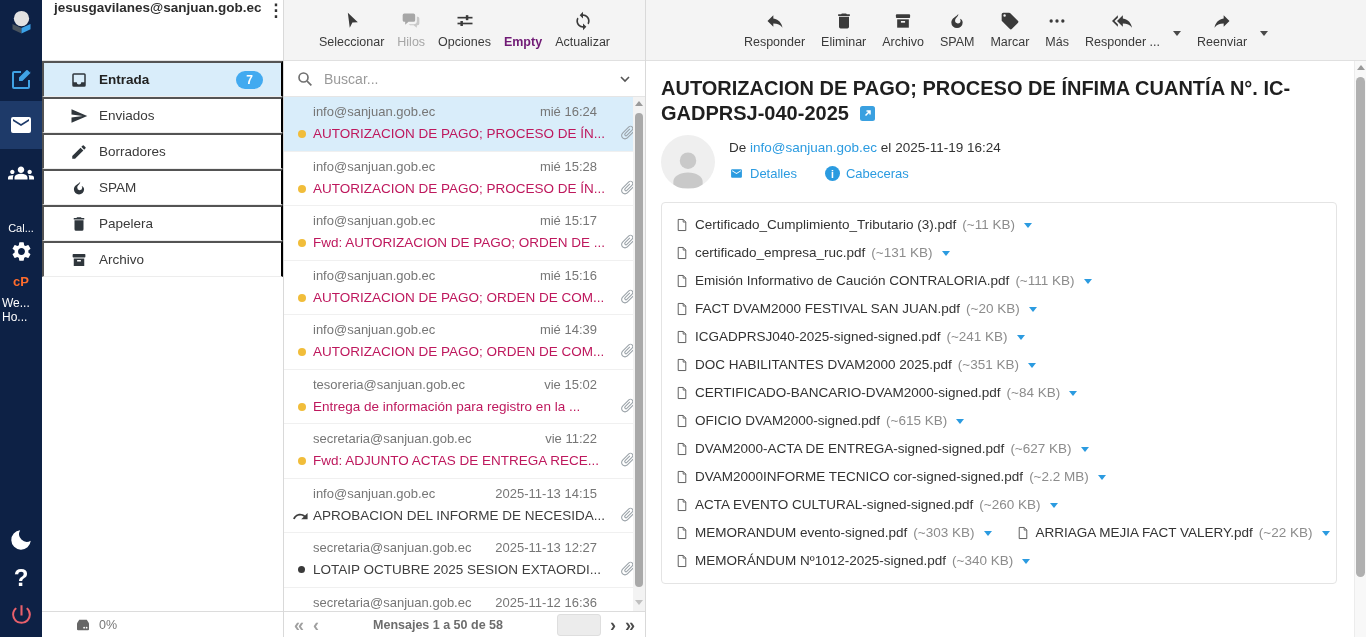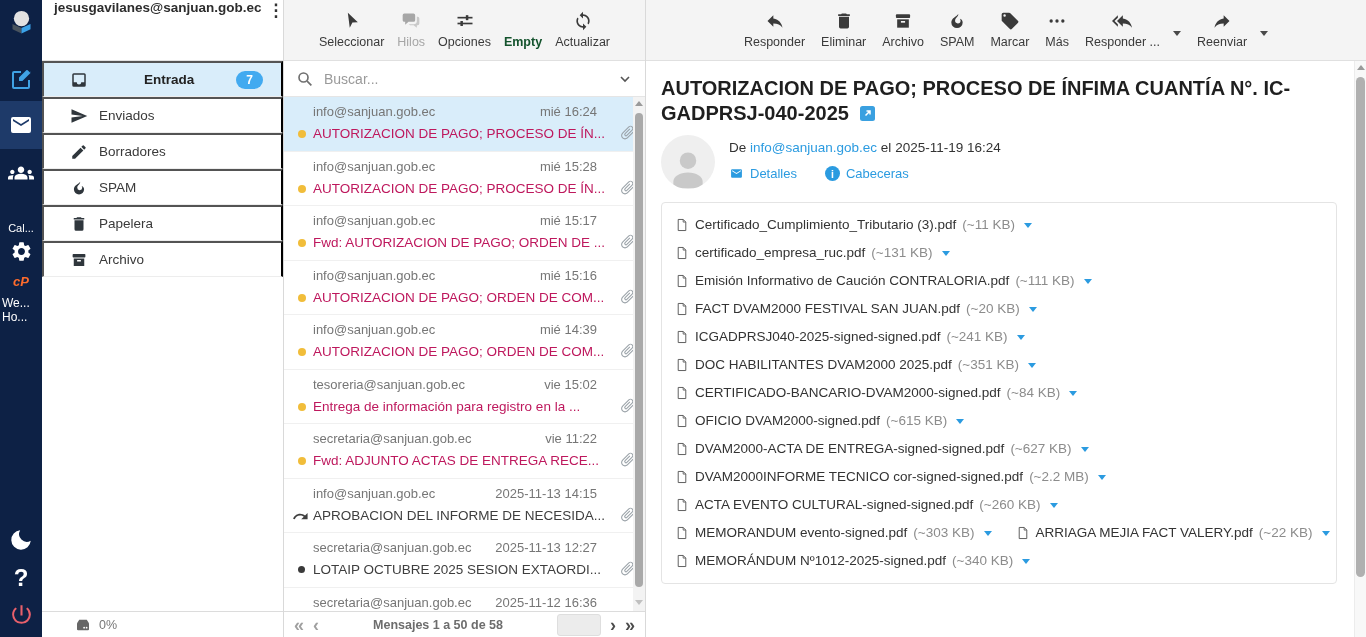--- a/index.html
+++ b/index.html
@@ -10,34 +10,34 @@
 
   
   #taskbar{width:42px;background:#0d2145;position:relative;flex-shrink:0;color:#fff;}
   .tb-item{position:absolute;left:0;width:42px;display:flex;flex-direction:column;align-items:center;color:#fff;background:none;border:none;padding:0;}
   .tb-logo{top:7px;}
   .tb-compose{top:68px;color:#3fa2e5;}
   .tb-mail{top:101px;height:48px;justify-content:center;background:#1e3a69;}
   .tb-contacts{top:160px;}
   .tb-calendar{top:222px;font-size:11px;line-height:12px;}
   .tb-settings{top:240px;}
-  .tb-cpanel{top:274px;color:#ff6c2c;font-weight:bold;font-style:italic;font-size:13px;}
+  .tb-cpanel{top:274px;color:#ff6c2c;font-weight:bold;font-size:13px;}
   .tb-webmail{top:296px;font-size:12px;line-height:14px;align-items:flex-start;padding-left:2px;}
   .tb-moon{top:527px;}
   .tb-help{top:564px;font-size:24px;font-weight:bold;}
   .tb-power{top:602px;color:#e8606b;}
 
   
   #folders{width:241px;border-right:1px solid #d9d9d9;display:flex;flex-direction:column;background:#fff;flex-shrink:0;}
   .folders-header{height:61px;box-sizing:border-box;border-bottom:1px solid #e2e2e2;display:flex;align-items:flex-start;justify-content:space-between;padding:0 8px 0 12px;}
   .account-email{font-weight:bold;font-size:13.5px;color:#2d2d2d;}
   .kebab{font-size:17px;font-weight:bold;color:#333;background:none;border:none;padding:0 6px;}
   .folder-item{height:36px;box-sizing:border-box;border-bottom:1px solid #ededed;display:flex;align-items:center;gap:11px;padding-left:26px;font-size:13.5px;color:#3a3a3a;background:none;width:100%;}
   .folder-item.selected{background:#d9edfa;}
-  .folder-item.inbox .flabel{font-weight:bold;color:#222;margin-left:45px;}
+  .folder-item.inbox .flabel{font-weight:bold;color:#222;}
   .ficon{display:none;width:18px;height:18px;color:#2f363c;}
   .ficon svg{width:18px;height:18px;}
   .folder-item.inbox .ficon-inbox{display:block;}
   .folder-item.drafts .ficon-drafts{display:block;}
   .folder-item.sent .ficon-sent{display:block;}
   .folder-item.junk .ficon-junk{display:block;}
   .folder-item.trash .ficon-trash{display:block;}
   .folder-item.archive .ficon-archive{display:block;}
   .badge{margin-left:auto;margin-right:12px;background:#42aaf0;color:#fff;font-size:12px;font-weight:bold;padding:2px 10px;border-radius:10px;}
   .badge:empty{display:none;}
@@ -45,21 +45,21 @@
   .quota-bar{height:26px;box-sizing:border-box;border-top:1px solid #dcdcdc;display:flex;align-items:center;gap:7px;padding-left:32px;color:#777;font-size:12.5px;}
   .quota-bar svg{width:18px;height:14px;}
 
   
   #list{width:362px;box-sizing:border-box;border-right:1px solid #d9d9d9;display:flex;flex-direction:column;background:#fff;flex-shrink:0;}
   .toolbar{height:61px;box-sizing:border-box;background:#f4f4f4;border-bottom:1px solid #e0e0e0;display:flex;align-items:center;justify-content:center;}
   .list-toolbar{gap:13px;align-items:center;}
   .tbtn{display:flex;flex-direction:column;align-items:center;gap:4px;font-size:12.5px;color:#3a3a3a;background:none;border:none;padding:0;font-family:inherit;}
   .tbtn svg{width:20px;height:20px;}
   .tbtn.disabled{color:#a6a6a6;}
-  .tbtn.empty-btn{font-weight:bold;color:#14532d;padding-top:24px;}
+  .tbtn.empty-btn{font-weight:bold;color:#701a75;padding-top:24px;}
   .tbtn-wrap{display:flex;align-items:flex-end;gap:13px;}
   .caret-down{width:0;height:0;border-left:4px solid transparent;border-right:4px solid transparent;border-top:5px solid #4a4a4a;margin-bottom:13px;}
   .search-row{height:36px;box-sizing:border-box;border-bottom:1px solid #e5e5e5;display:flex;align-items:center;gap:8px;padding:0 12px;}
   .search-row .mag{color:#6f6f6f;}
   .search-input{flex:1;border:none;outline:none;font-size:14px;color:#333;font-family:inherit;background:transparent;}
   .search-input::placeholder{color:#9a9a9a;}
   .search-chevron{color:#555;background:none;border:none;padding:0;}
   .list-body{flex:1;position:relative;overflow:hidden;}
   .msg-rows{position:absolute;inset:0;}
   .msg-row{height:54.5px;box-sizing:border-box;border-bottom:1px solid #f0f0f0;padding:5px 34px 0 29px;position:relative;}

